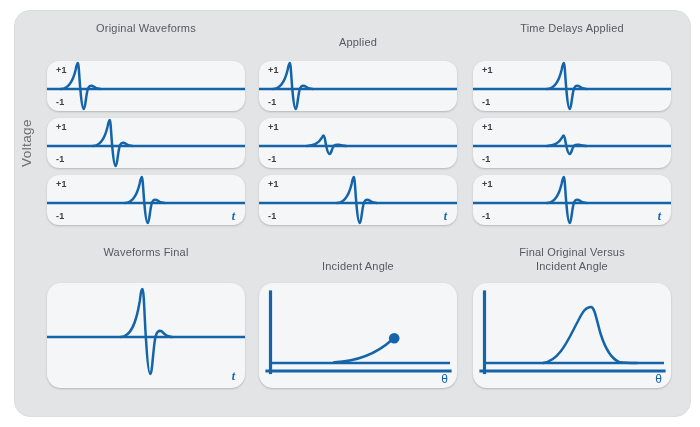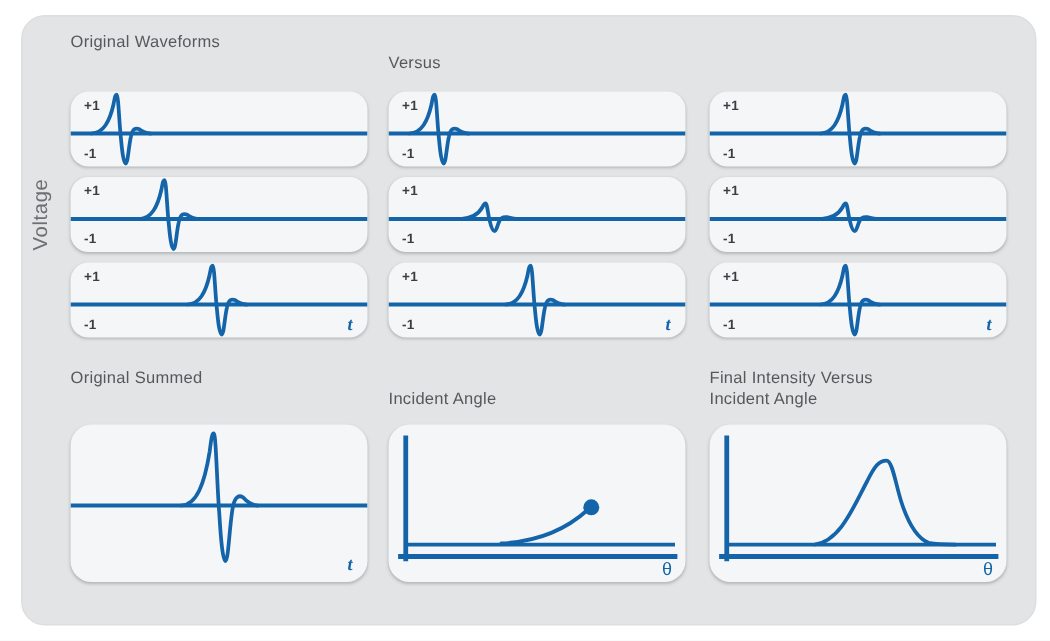--- a/index.html
+++ b/index.html
@@ -13,21 +13,21 @@
     background:#e3e4e5; border-radius:16px; border:1px solid #dddedf;
   }
   .ylabel {
     position:absolute; left:-15px; top:133px; width:88px; height:20px;
     transform:rotate(-90deg); text-align:center;
     font-size:13.5px; color:#6e6f72; letter-spacing:.4px;
   }
   .col { position:absolute; top:0; width:198px; height:427px; }
   .col-1 { left:47px; } .col-2 { left:259px; } .col-3 { left:473px; }
   .col-title, .bottom-title {
-    position:absolute; left:0; width:198px; 
+    position:absolute; left:0; width:198px; text-align:center;
     font-size:11px; line-height:13.5px; color:#57585c; letter-spacing:.2px;
   }
   .col-title { top:22px; }
   .bottom-title { top:246px; }
   .mini {
     position:absolute; left:0; width:198px; height:50px;
     background:#f5f6f7; border-radius:12px;
     box-shadow:0 1px 2px rgba(95,97,101,.35);
   }
   .r1 { top:61px; } .r2 { top:118px; } .r3 { top:175px; }
@@ -92,36 +92,36 @@
       <span class="pm top">+1</span>
       <span class="pm bot">-1</span>
       <svg viewBox="0 0 198 50">
         <line class="mid" x1="0" y1="28" x2="198" y2="28"></line>
         <path class="wave" d="M 78.0 28.0 C 86.0 27.7 90.0 20.2 92.7 8.5 C 93.7 2.8 94.1 2.0 94.8 2.0 C 95.9 2.0 96.4 20.2 97.6 31.0 C 98.4 40.0 99.4 48.0 100.8 48.0 C 102.2 48.0 102.6 38.0 104.2 30.4 C 105.2 24.6 107.6 24.2 109.6 25.0 C 112.0 26.9 114.0 28.0 117.5 28.0"></path>
       </svg>
       <span class="tlab">t</span>
     </div>
 
     <div class="bottom-title">
-      <span>Original Summed</span><br>
+      <span>Waveforms Final</span><br>
       <span></span>
     </div>
     <div class="big">
       <svg viewBox="0 0 198 105">
         <line class="mid" x1="0" y1="54" x2="198" y2="54"></line>
         <path class="wave" d="M 73.7 54.0 C 84.1 53.7 89.3 39.6 92.8 17.9 C 94.1 7.3 94.6 5.9 95.5 5.9 C 97.0 5.9 97.6 39.6 99.2 59.5 C 100.2 76.2 101.5 91.0 103.3 91.0 C 105.1 91.0 105.7 72.5 107.7 58.4 C 109.0 47.7 112.2 47.0 114.8 48.4 C 117.9 51.9 120.5 54.0 125.0 54.0"></path>
       </svg>
       <span class="tlab">t</span>
     </div>
   </div>
 
   <div class="col col-2">
     <div class="col-title">
       <br>
-      <span>Versus</span>
+      <span>Applied</span>
     </div>
     <div class="mini r1">
       <span class="pm top">+1</span>
       <span class="pm bot">-1</span>
       <svg viewBox="0 0 198 50">
         <line class="mid" x1="0" y1="28" x2="198" y2="28"></line>
         <path class="wave" d="M 14.0 28.0 C 22.0 27.7 26.0 20.2 28.7 8.5 C 29.7 2.8 30.1 2.0 30.8 2.0 C 31.9 2.0 32.4 20.2 33.6 31.0 C 34.4 40.0 35.4 48.0 36.8 48.0 C 38.2 48.0 38.6 38.0 40.2 30.4 C 41.2 24.6 43.6 24.2 45.6 25.0 C 48.0 26.9 50.0 28.0 53.5 28.0"></path>
       </svg>
     </div>
     <div class="mini r2">
@@ -152,20 +152,24 @@
         <line class="axis" x1="8" y1="88" x2="191" y2="88"></line>
         <line class="base" x1="13" y1="80" x2="191" y2="80"></line>
         <path class="curve" id="partial-curve" d="M 75.2 79.3 C 101.1 78 120.0 68.5 132.7 57.0"></path>
         <circle class="dot" id="partial-dot" r="5.3" cx="135.2" cy="55.2"></circle>
       </svg>
       <span class="thlab">θ</span>
     </div>
   </div>
 
   <div class="col col-3">
+    <div class="col-title">
+      <span>Time Delays Applied</span><br>
+      <span></span>
+    </div>
     <div class="mini r1">
       <span class="pm top">+1</span>
       <span class="pm bot">-1</span>
       <svg viewBox="0 0 198 50">
         <line class="mid" x1="0" y1="28" x2="198" y2="28"></line>
         <path class="wave" d="M 74.0 28.0 C 82.0 27.7 86.0 20.2 88.7 8.5 C 89.7 2.8 90.1 2.0 90.8 2.0 C 91.9 2.0 92.4 20.2 93.6 31.0 C 94.4 40.0 95.4 48.0 96.8 48.0 C 98.2 48.0 98.6 38.0 100.2 30.4 C 101.2 24.6 103.6 24.2 105.6 25.0 C 108.0 26.9 110.0 28.0 113.5 28.0"></path>
       </svg>
     </div>
     <div class="mini r2">
       <span class="pm top">+1</span>
@@ -179,21 +183,21 @@
       <span class="pm top">+1</span>
       <span class="pm bot">-1</span>
       <svg viewBox="0 0 198 50">
         <line class="mid" x1="0" y1="28" x2="198" y2="28"></line>
         <path class="wave" d="M 74.0 28.0 C 82.0 27.7 86.0 20.2 88.7 8.5 C 89.7 2.8 90.1 2.0 90.8 2.0 C 91.9 2.0 92.4 20.2 93.6 31.0 C 94.4 40.0 95.4 48.0 96.8 48.0 C 98.2 48.0 98.6 38.0 100.2 30.4 C 101.2 24.6 103.6 24.2 105.6 25.0 C 108.0 26.9 110.0 28.0 113.5 28.0"></path>
       </svg>
       <span class="tlab">t</span>
     </div>
 
     <div class="bottom-title">
-      <span>Final Intensity Versus</span><br>
+      <span>Final Original Versus</span><br>
       <span>Incident Angle</span>
     </div>
     <div class="big">
       <svg viewBox="0 0 198 105">
         <line class="axis" x1="11.5" y1="9" x2="11.5" y2="89.5"></line>
         <line class="axis" x1="8" y1="88" x2="191" y2="88"></line>
         <line class="base" x1="13" y1="80" x2="191" y2="80"></line>
         <path class="curve" id="final-curve" d="M 70.008 80 C 87.008 78 96.008 54.8 105.008 38.0 C 110.008 27.9 113.008 24 118.008 24 C 122.008 24 124.008 39.7 128.00799999999998 52.0 C 132.00799999999998 64.3 138.00799999999998 75.5 146.00799999999998 78.9 C 152.00799999999998 80 158.00799999999998 80 164.00799999999998 80"></path>
       </svg>
       <span class="thlab">θ</span>

